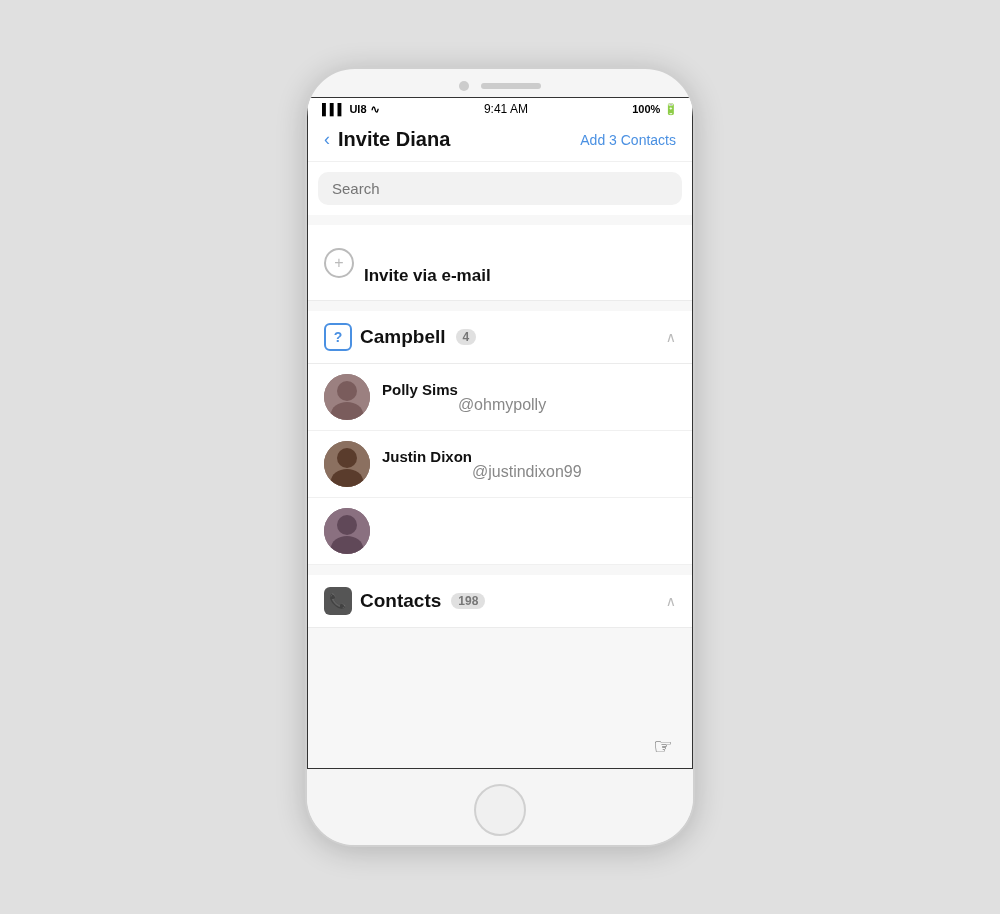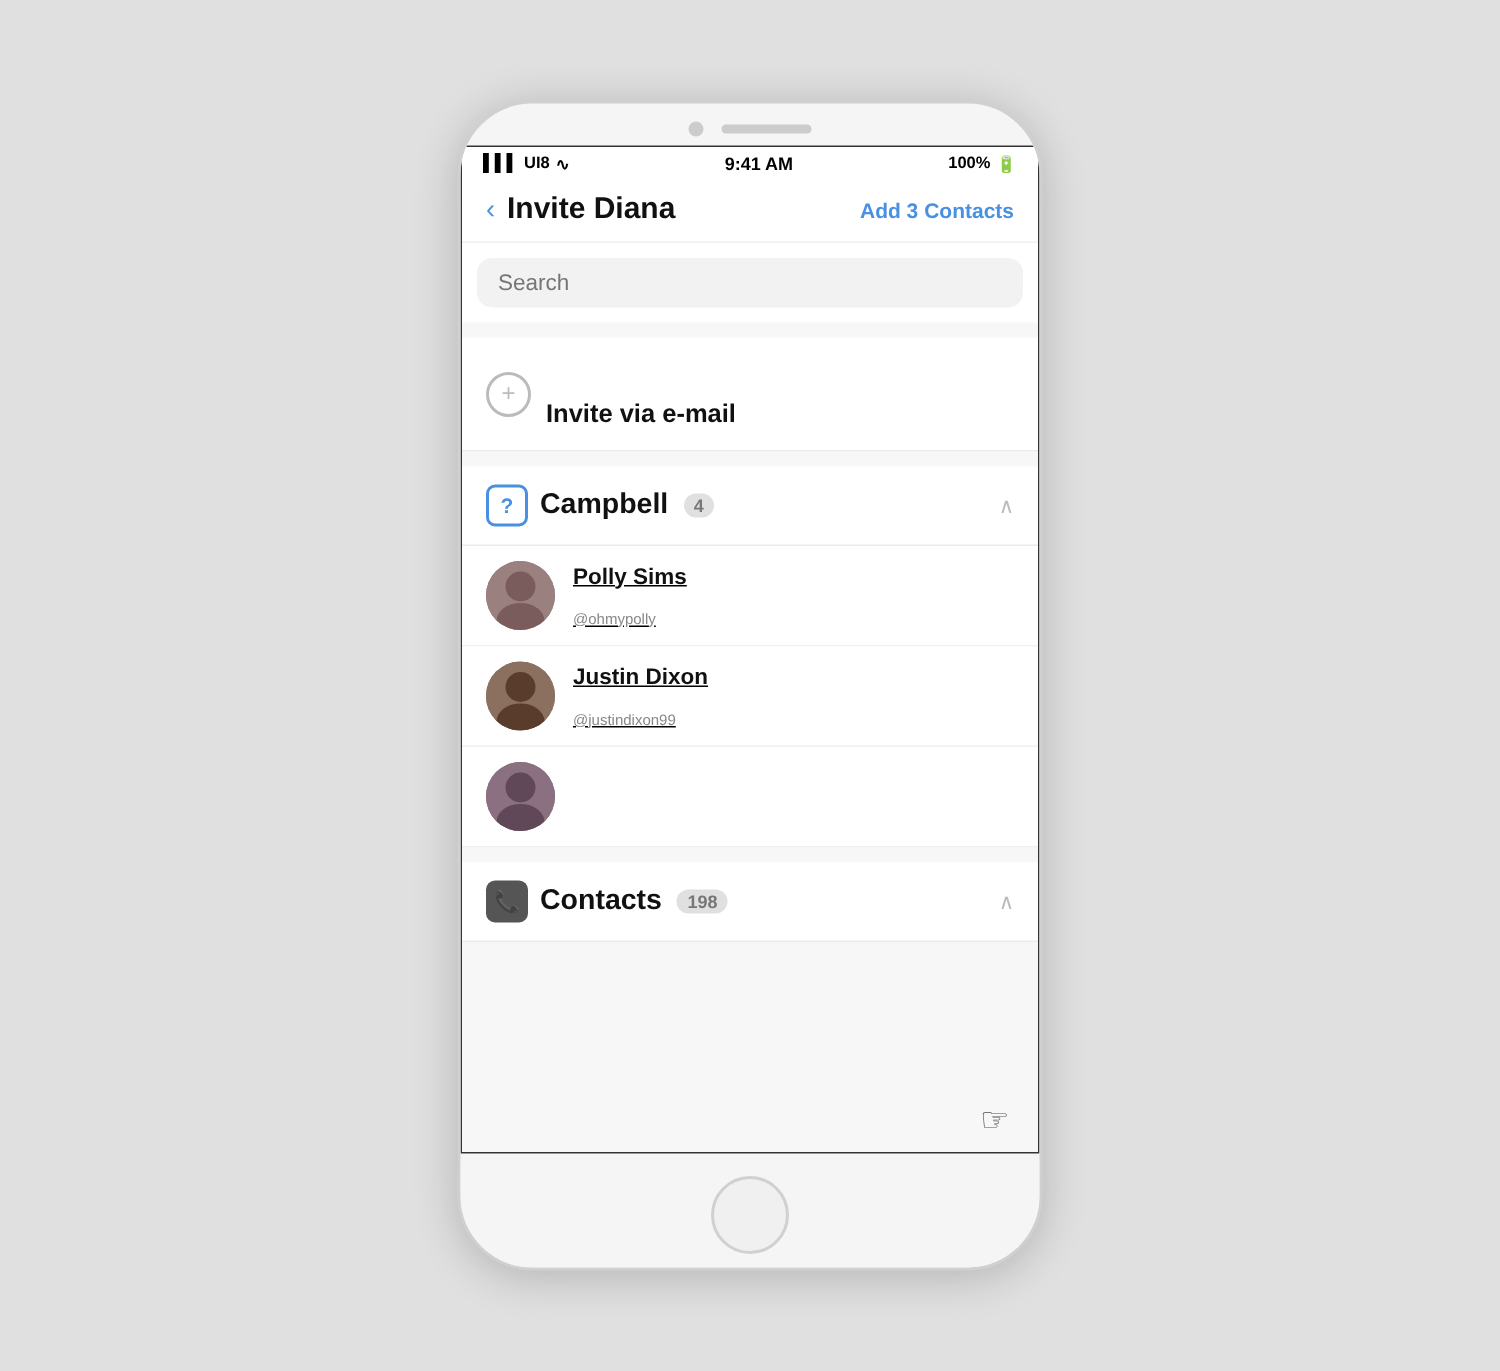--- a/index.html
+++ b/index.html
@@ -72,21 +72,21 @@
       font-weight: 600;
     }
     .status-left {
       display: flex;
       align-items: center;
       gap: 4px;
       font-size: 11px;
     }
     .status-center {
       font-size: 12px;
-      font-weight: 700;
+      font-weight: 400;
     }
     .status-right {
       display: flex;
       gap: 4px;
       font-size: 11px;
     }
 
     
     .nav-header {
       display: flex;
@@ -103,21 +103,21 @@
     }
     .nav-title {
       font-size: 20px;
       font-weight: 700;
       flex: 1;
       color: #111;
     }
     .nav-action {
       color: #4a90e2;
       font-size: 14px;
-      font-weight: 700;
+      font-weight: 400;
       cursor: pointer;
     }
 
     
     .search-container {
       padding: 10px 10px;
       background: white;
     }
     .search-input {
       width: 100%;
@@ -232,30 +232,29 @@
       display: flex;
       align-items: center;
       justify-content: center;
     }
     .avatar svg {
       width: 100%;
       height: 100%;
     }
     .contact-info {
       display: flex;
-      flex-direction: column;
-      text-decoration: underline;
+      flex-direction: row;
     }
     .contact-name {
       font-size: 15px;
       font-weight: 600;
       color: #111;
     }
     .contact-handle {
-      font-size: 10px;
+      font-size: 16px;
       color: #888;
       margin-top: 15px;
     }
 
     
     .contacts-section-icon {
       width: 28px;
       height: 28px;
       background: #555;
       border-radius: 6px;

